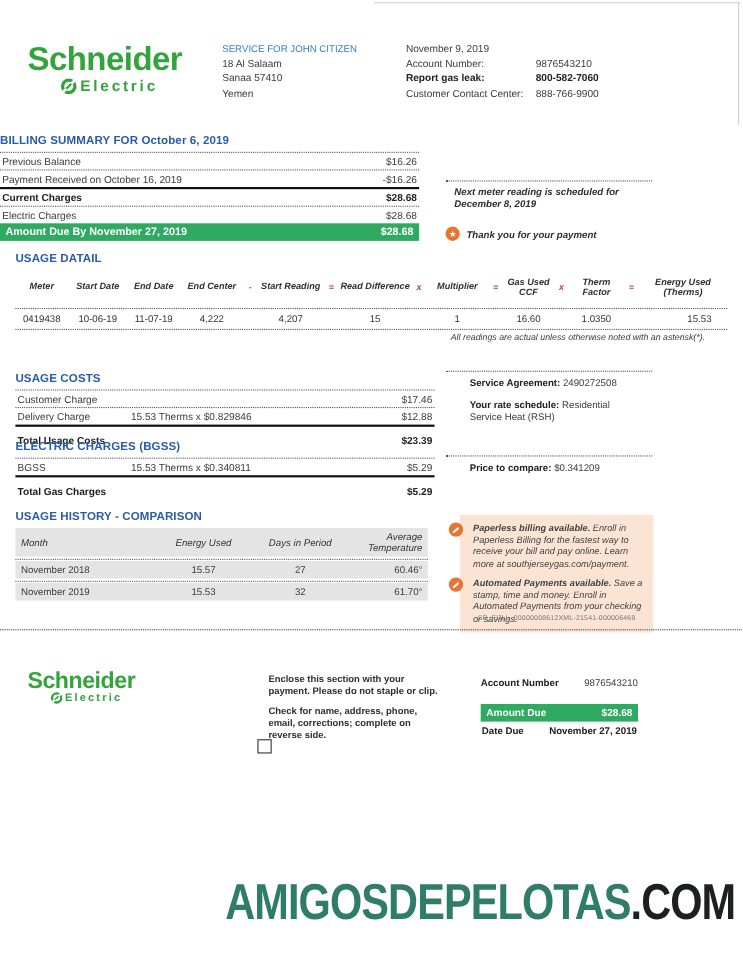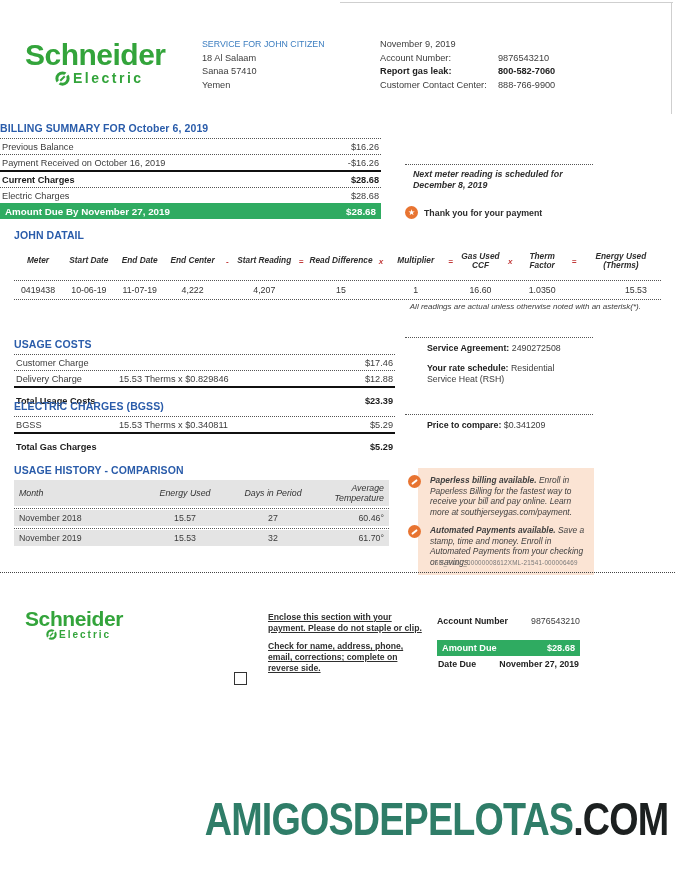--- a/index.html
+++ b/index.html
@@ -17,21 +17,21 @@
   .logo .sub{display:flex;align-items:center;gap:3px;margin-left:30px;margin-top:0px;}
   .logo .sub .electric{font-size:14px;font-weight:bold;letter-spacing:2.5px;}
   .logo-sm{position:absolute;left:25px;top:608px;color:#33A43B;}
   .logo-sm .name{font-size:21px;font-weight:bold;letter-spacing:-0.4px;line-height:21px;}
   .logo-sm .sub{display:flex;align-items:center;gap:2px;margin-left:21px;}
   .logo-sm .sub .electric{font-size:10px;font-weight:bold;letter-spacing:2px;}
 
   
   .service{position:absolute;left:202px;top:38px;font-size:9.2px;line-height:13.5px;}
   .service .svc-label{color:#3C7EC0;font-size:8.8px;}
-  .info{position:absolute;left:380px;top:38px;font-size:9.2px;line-height:13.5px;}
+  .info{position:absolute;left:369px;top:38px;font-size:9.2px;line-height:13.5px;}
   .info-row{display:flex;}
   .info-row .lbl{width:118px;}
   .info-row.bold{font-weight:bold;color:#222;}
 
   
   .sec-title{font-size:10.5px;font-weight:bold;color:#2A5CAA;letter-spacing:0.1px;}
 
   
   .billing{position:absolute;left:0;top:122px;width:381px;}
   .billing .tbl{margin-top:4px;border-top:1px dotted #555;}
@@ -40,21 +40,21 @@
   .b-row.bold{font-weight:bold;color:#1c1c1c;}
   .b-row.plain{border-bottom:none;}
   .due-bar{display:flex;justify-content:space-between;align-items:center;background:#2FAB61;color:#fff;
     font-weight:bold;font-size:9.8px;padding:3px 5px;height:10px;}
 
   .bs-right{position:absolute;left:405px;top:133px;width:188px;border-top:1px dotted #555;margin-top:31px;}
   .next-note{font-style:italic;font-weight:bold;font-size:8.8px;line-height:11px;color:#2e2e2e;padding:4px 0 0 8px;width:176px;}
   .thanks{display:flex;align-items:center;gap:6px;margin-top:15px;padding-left:0px;}
   .badge{width:13px;height:13px;border-radius:50%;background:#E87431;color:#fff;font-size:8px;
     display:flex;align-items:center;justify-content:center;flex:0 0 13px;}
-  .thanks .txt{font-weight:bold;font-size:8.8px;color:#2e2e2e;}
+  .thanks .txt{font-style:italic;font-weight:bold;font-size:8.8px;color:#2e2e2e;}
 
   
   .udetail{position:absolute;left:14px;top:229px;width:647px;}
   .ud-head{display:flex;justify-content:space-between;align-items:center;min-height:34px;margin-top:3px;
     border-bottom:1px dotted #555;padding-bottom:2px;}
   .ud-head .h{font-size:8.3px;font-weight:bold;font-style:italic;color:#2f2f2f;text-align:center;line-height:9.5px;}
   .ud-head .op{font-size:8px;font-weight:bold;font-style:italic;color:#C23B3B;text-align:center;}
   .ud-row{display:flex;justify-content:space-between;font-size:8.8px;color:#333;padding:3.5px 0 4px;border-bottom:1px dotted #555;}
   .ud-row .c{text-align:center;}
   .c-meter{width:48px;} .c-sdate{width:52px;} .c-edate{width:48px;} .c-eread{width:56px;}
@@ -93,22 +93,22 @@
     padding:7px 6px 6px 12px;box-sizing:border-box;}
   .notice{position:relative;font-size:8.4px;font-style:italic;line-height:10.5px;color:#3f3f3f;margin-bottom:8px;}
   .notice:last-child{margin-bottom:2px;}
   .notice .ttl{font-weight:bold;}
   .n-icon{position:absolute;left:-22px;top:0;width:13px;height:13px;border-radius:50%;background:#E87431;}
   .n-icon::after{content:"";position:absolute;left:3px;top:5.5px;width:7px;height:2px;background:#fff;border-radius:2px;transform:rotate(-40deg);}
   .ref-code{position:absolute;left:418px;top:559px;width:176px;text-align:center;font-size:6.3px;color:#7a7a7a;letter-spacing:0.2px;}
 
   
   .main-divider{position:absolute;left:0;top:572px;width:675px;border-top:1.5px dotted #444;}
-  .stub-instructions{position:absolute;left:268px;top:612px;width:158px;font-size:8.6px;font-weight:bold;
-    color:#2f2f2f;line-height:11px;text-decoration:underline;}
+  .stub-instructions{position:absolute;left:244px;top:612px;width:158px;font-size:8.6px;font-weight:bold;
+    color:#2f2f2f;line-height:11px;}
   .stub-instructions p{margin:0 0 7px 0;}
   .stub-checkbox{position:absolute;left:234px;top:672px;width:11px;height:11px;border:1.2px solid #333;background:#fff;}
   .stub-right{position:absolute;left:437px;top:616px;width:143px;}
   .sr-row{display:flex;justify-content:space-between;font-size:8.8px;align-items:center;}
   .sr-row .lbl{font-weight:bold;color:#222;}
   .sr-bar{display:flex;justify-content:space-between;align-items:center;background:#2FAB61;color:#fff;
     font-weight:bold;font-size:9.2px;padding:3px 5px;margin-top:14px;}
   .sr-date{display:flex;justify-content:space-between;font-size:8.8px;font-weight:bold;color:#222;padding:3px 1px;}
 
   
@@ -187,21 +187,21 @@
 
   <div class="bs-right">
     <div class="next-note">Next meter reading is scheduled for December 8, 2019</div>
     <div class="thanks">
       <span class="badge">★</span>
       <span class="txt">Thank you for your payment</span>
     </div>
   </div>
 
   <div class="udetail">
-    <div class="sec-title">JOHN DATAIL</div>
+    <div class="sec-title">USAGE DATAIL</div>
     <div class="ud-head">
       <span class="h c-meter">Meter</span>
       <span class="h c-sdate">Start Date</span>
       <span class="h c-edate">End Date</span>
       <span class="h c-eread">End Center</span>
       <span class="op c-op">-</span>
       <span class="h c-sread">Start Reading</span>
       <span class="op c-op">=</span>
       <span class="h c-rdiff">Read Difference</span>
       <span class="op c-op">x</span>

